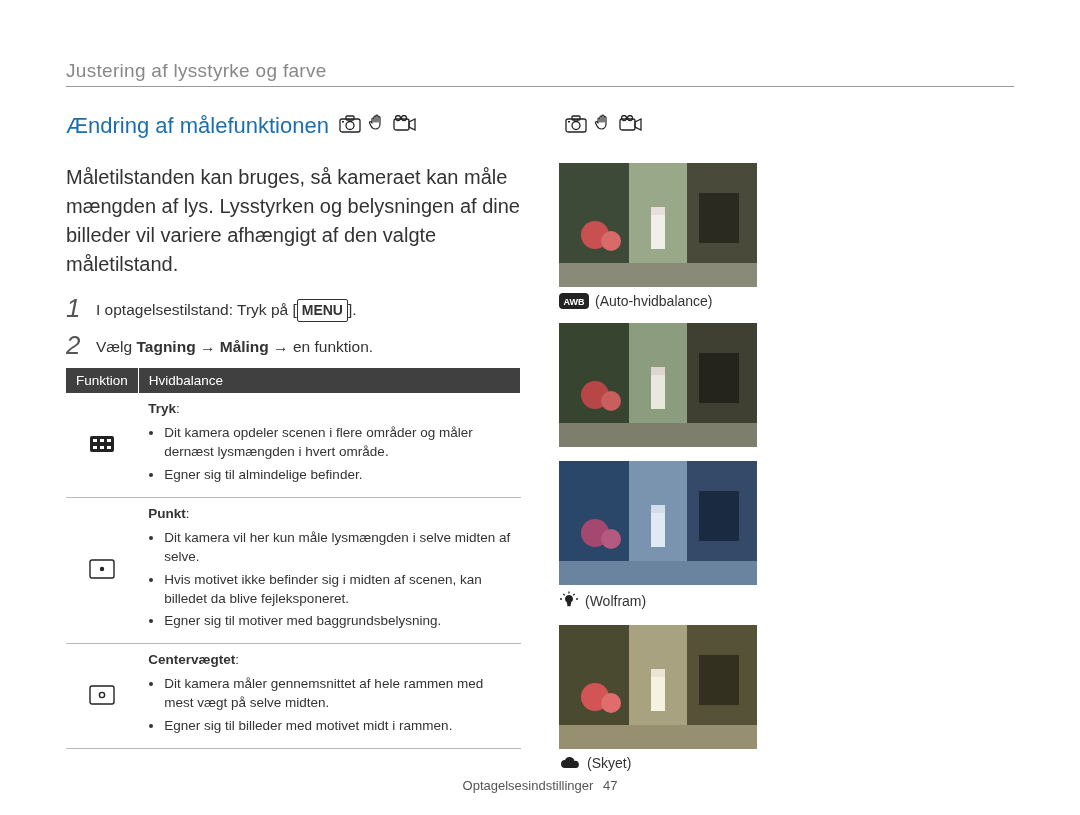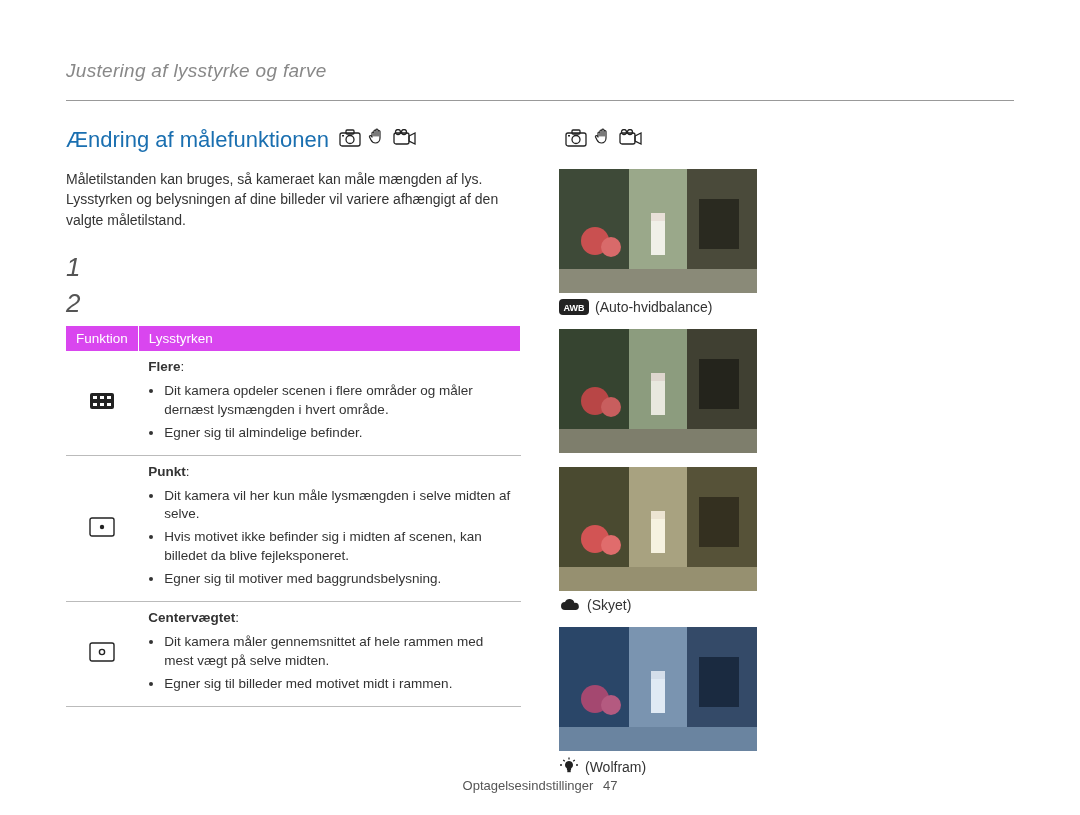--- a/index.html
+++ b/index.html
@@ -1,31 +1,31 @@
 <!DOCTYPE html>
 <html><head>
   <meta charset="utf-8">
   <style>
     * { margin: 0; padding: 0; box-sizing: border-box; }
     body { font-family: Arial, Helvetica, sans-serif; background: #fff; color: #333; width: 1080px; height: 815px; position: relative; padding: 60px 66px 40px 66px; }
-    .header { font-size: 19px; font-style: italic; color: #888; margin-bottom: 18px; font-weight: 300; letter-spacing: 0.3px; }
+    .header { font-size: 19px; color: #888; margin-bottom: 4px; font-weight: 300; letter-spacing: 0.3px; }
     .header-line { border-top: 1px solid #999; margin-bottom: 26px; }
     .columns { display: flex; gap: 38px; }
     .col { flex: 1; }
-    .section-title { color: #1a6fb0; font-size: 22px; font-weight: 400; margin-bottom: 16px; display: flex; align-items: center; gap: 4px; }
+    .section-title { color: #1a6fb0; font-size: 22px; font-weight: 400; margin-bottom: 24px; display: flex; align-items: center; gap: 4px; }
     .mode-icons { display: inline-flex; gap: 6px; margin-left: 6px; }
-    .intro { font-size: 14px; line-height: 1.45; margin-bottom: 24px; }
+    .intro { font-size: 20px; line-height: 1.45; margin-bottom: 16px; }
     .steps { margin-bottom: 8px; }
     .step { display: flex; gap: 10px; margin-bottom: 10px; font-size: 15.5px; }
     .step-num { font-size: 26px; font-style: italic; color: #555; font-weight: 300; line-height: 1; width: 20px; }
     .step-text { line-height: 1.5; padding-top: 3px; }
     .menu-box { border: 1.5px solid #333; padding: 0 4px; font-weight: 700; font-size: 14px; display: inline-block; border-radius: 2px; }
     .bold { font-weight: 700; }
     table.func { width: 100%; border-collapse: collapse; font-size: 13.5px; margin-top: 4px; }
-    table.func th { background: #d946ef; color: #fff; font-weight: 400; padding: 5px 10px; text-align: left; border-right: 1px solid #fff; }
+    table.func th { background: #404040; color: #fff; font-weight: 400; padding: 5px 10px; text-align: left; border-right: 1px solid #fff; }
     table.func th:first-child { width: 52px; text-align: center; }
     table.func td { border-bottom: 1px solid #bbb; padding: 8px 10px; vertical-align: top; }
     table.func td:first-child { text-align: center; vertical-align: middle; }
     table.func ul { list-style: disc; padding-left: 16px; margin-top: 8px; }
     table.func li { margin-bottom: 4px; line-height: 1.4; }
     .fn-name { font-weight: 700; }
     .wb-grid { display: flex; flex-wrap: wrap; gap: 14px 28px; margin-top: 10px; }
     .wb-item { width: 224px; }
     .wb-img { width: 198px; height: 124px; overflow: hidden; }
     .wb-img svg { display: block; }
@@ -62,50 +62,56 @@
               <circle cx="11" cy="3" r="2.5" fill="none" stroke="#222" stroke-width="1.3"></circle>
               <path d="M16 7 L22 4 V15 L16 12 Z" fill="none" stroke="#222" stroke-width="1.3"></path>
             </svg></span>
       </span>
     </div>
     <p class="intro">Måletilstanden kan bruges, så kameraet kan måle mængden af lys. Lysstyrken og belysningen af dine billeder vil variere afhængigt af den valgte måletilstand.</p>
 
     <div class="steps">
       <div class="step">
         <div class="step-num">1</div>
+        <div class="step-text">
+          <span>I optagelsestilstand: Tryk på [</span><span class="menu-box">MENU</span><span>].</span>
+        </div>
       </div>
       <div class="step">
         <div class="step-num">2</div>
+        <div class="step-text">
+          <span>Vælg </span><span class="bold">Tagning → Måling</span><span> → en funktion.</span>
+        </div>
       </div>
     </div>
 
     <table class="func">
       <thead>
         <tr>
           <th>Funktion</th>
-          <th>Lysstyrken</th>
+          <th>Hvidbalance</th>
         </tr>
       </thead>
       <tbody>
         <tr>
           <td>
             <span class="mtr-icon"><svg width="26" height="18" viewBox="0 0 26 18">
                   <rect x="1" y="1" width="24" height="16" rx="2" fill="#222"></rect>
                   <g fill="#fff">
                     <rect x="4" y="4" width="4" height="3"></rect>
                     <rect x="11" y="4" width="4" height="3"></rect>
                     <rect x="18" y="4" width="4" height="3"></rect>
                     <rect x="4" y="11" width="4" height="3"></rect>
                     <rect x="11" y="11" width="4" height="3"></rect>
                     <rect x="18" y="11" width="4" height="3"></rect>
                   </g>
                 </svg></span>
           </td>
           <td>
-            <span class="fn-name">Flere</span>:
+            <span class="fn-name">Tryk</span>:
             <ul>
               <li>Dit kamera opdeler scenen i flere områder og måler dernæst lysmængden i hvert område.</li>
               <li>Egner sig til almindelige befinder.</li>
             </ul>
           </td>
         </tr>
         <tr>
           <td>
             <span class="mtr-icon"><svg width="26" height="20" viewBox="0 0 26 20">
                   <rect x="1" y="1" width="24" height="18" rx="2" fill="none" stroke="#222" stroke-width="1.4"></rect>
@@ -196,45 +202,20 @@
             <rect x="0" y="0" width="70" height="124" fill="#364430"></rect>
             <rect x="128" y="0" width="70" height="124" fill="#404032"></rect>
             <rect x="70" y="0" width="58" height="124" fill="#8c9c7e"></rect>
             <rect x="0" y="100" width="198" height="24" fill="#7e7e6c"></rect>
             <circle cx="36" cy="72" r="14" fill="#b84646"></circle>
               <circle cx="52" cy="78" r="10" fill="#c85e5e"></circle>
             <rect x="140" y="30" width="40" height="50" fill="#24241c"></rect>
             <rect x="92" y="50" width="14" height="36" fill="#e8e8de"></rect>
               <rect x="92" y="44" width="14" height="8" fill="#ded6ce"></rect>
           </svg>
-        </div>
-      </div>
-
-      <div class="wb-item">
-        <div class="wb-img">
-          <svg width="198" height="124" viewBox="0 0 198 124">
-            <rect width="198" height="124" fill="#7a7250"></rect>
-            <rect x="0" y="0" width="70" height="124" fill="#4a4a30"></rect>
-            <rect x="128" y="0" width="70" height="124" fill="#565238"></rect>
-            <rect x="70" y="0" width="58" height="124" fill="#a8a280"></rect>
-            <rect x="0" y="100" width="198" height="24" fill="#969070"></rect>
-            <circle cx="36" cy="72" r="14" fill="#d25454"></circle>
-              <circle cx="52" cy="78" r="10" fill="#e06c6c"></circle>
-            <rect x="140" y="30" width="40" height="50" fill="#343020"></rect>
-            <rect x="92" y="50" width="14" height="36" fill="#f6f2e0"></rect>
-              <rect x="92" y="44" width="14" height="8" fill="#ece4d2"></rect>
-          </svg>
-        </div>
-        <div class="wb-label">
-          <span class="wb-icon">
-              <svg width="22" height="16" viewBox="0 0 22 16">
-                <path d="M6 13 a4 4 0 0 1 0-8 a5 5 0 0 1 9.5 1 A3.5 3.5 0 0 1 17 13 Z" fill="#222"></path>
-              </svg>
-            </span>
-          <span>(Skyet)</span>
         </div>
       </div>
 
       <div class="wb-item">
         <div class="wb-img">
           <svg width="198" height="124" viewBox="0 0 198 124">
             <rect width="198" height="124" fill="#4a6888"></rect>
             <rect x="0" y="0" width="70" height="124" fill="#2a4668"></rect>
             <rect x="128" y="0" width="70" height="124" fill="#344a68"></rect>
             <rect x="70" y="0" width="58" height="124" fill="#7a94b0"></rect>
@@ -257,20 +238,45 @@
                   <line x1="19" y1="8" x2="17" y2="8"></line>
                   <line x1="4.2" y1="3" x2="5.8" y2="4.3"></line>
                   <line x1="15.8" y1="3" x2="14.2" y2="4.3"></line>
                 </g>
               </svg>
             </span>
           <span>(Wolfram)</span>
         </div>
       </div>
 
+      <div class="wb-item">
+        <div class="wb-img">
+          <svg width="198" height="124" viewBox="0 0 198 124">
+            <rect width="198" height="124" fill="#7a7250"></rect>
+            <rect x="0" y="0" width="70" height="124" fill="#4a4a30"></rect>
+            <rect x="128" y="0" width="70" height="124" fill="#565238"></rect>
+            <rect x="70" y="0" width="58" height="124" fill="#a8a280"></rect>
+            <rect x="0" y="100" width="198" height="24" fill="#969070"></rect>
+            <circle cx="36" cy="72" r="14" fill="#d25454"></circle>
+              <circle cx="52" cy="78" r="10" fill="#e06c6c"></circle>
+            <rect x="140" y="30" width="40" height="50" fill="#343020"></rect>
+            <rect x="92" y="50" width="14" height="36" fill="#f6f2e0"></rect>
+              <rect x="92" y="44" width="14" height="8" fill="#ece4d2"></rect>
+          </svg>
+        </div>
+        <div class="wb-label">
+          <span class="wb-icon">
+              <svg width="22" height="16" viewBox="0 0 22 16">
+                <path d="M6 13 a4 4 0 0 1 0-8 a5 5 0 0 1 9.5 1 A3.5 3.5 0 0 1 17 13 Z" fill="#222"></path>
+              </svg>
+            </span>
+          <span>(Skyet)</span>
+        </div>
+      </div>
+
     </div>
   </div>
 
 </div>
 
 <div class="footer">
   <span>Optagelsesindstillinger</span>
   <span class="pg">47</span>
 </div>
 

